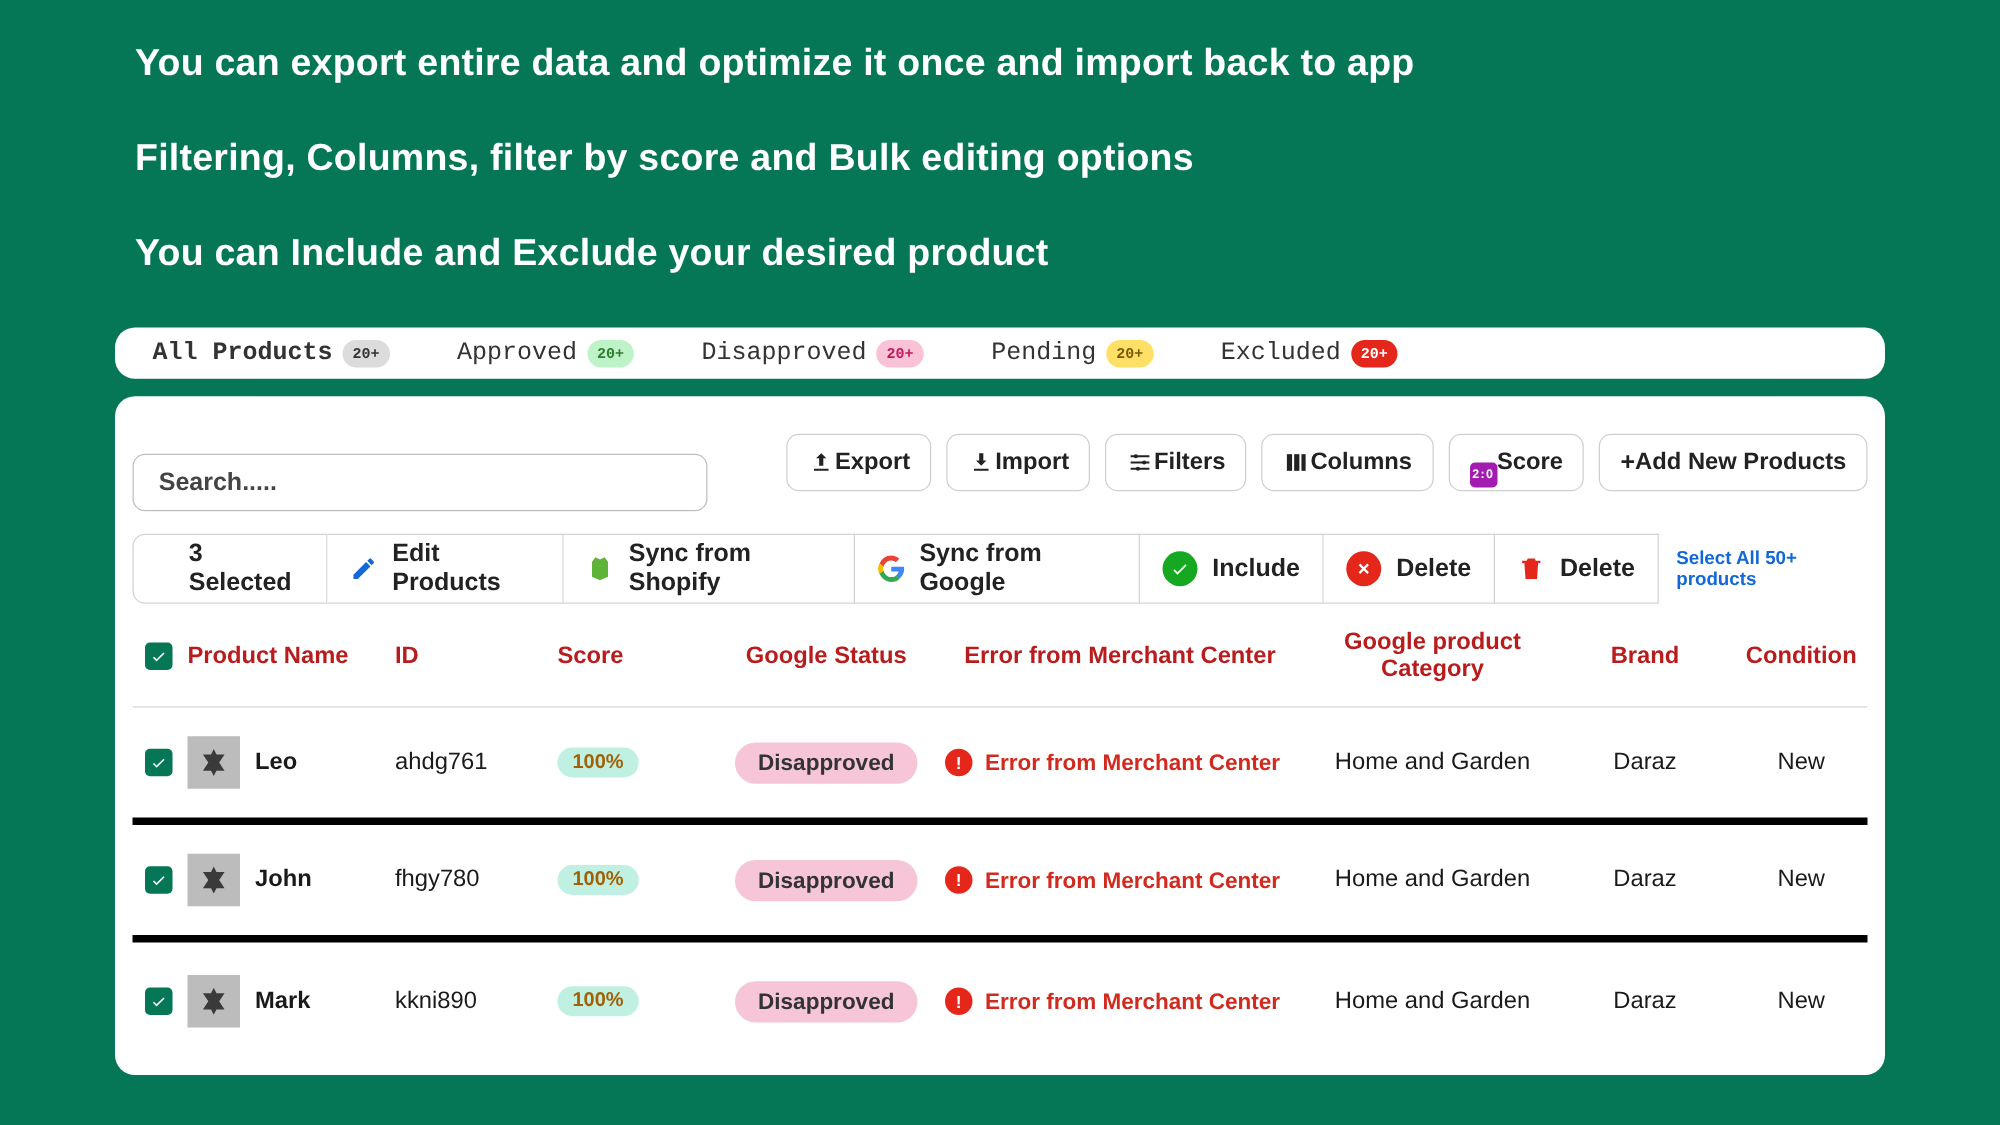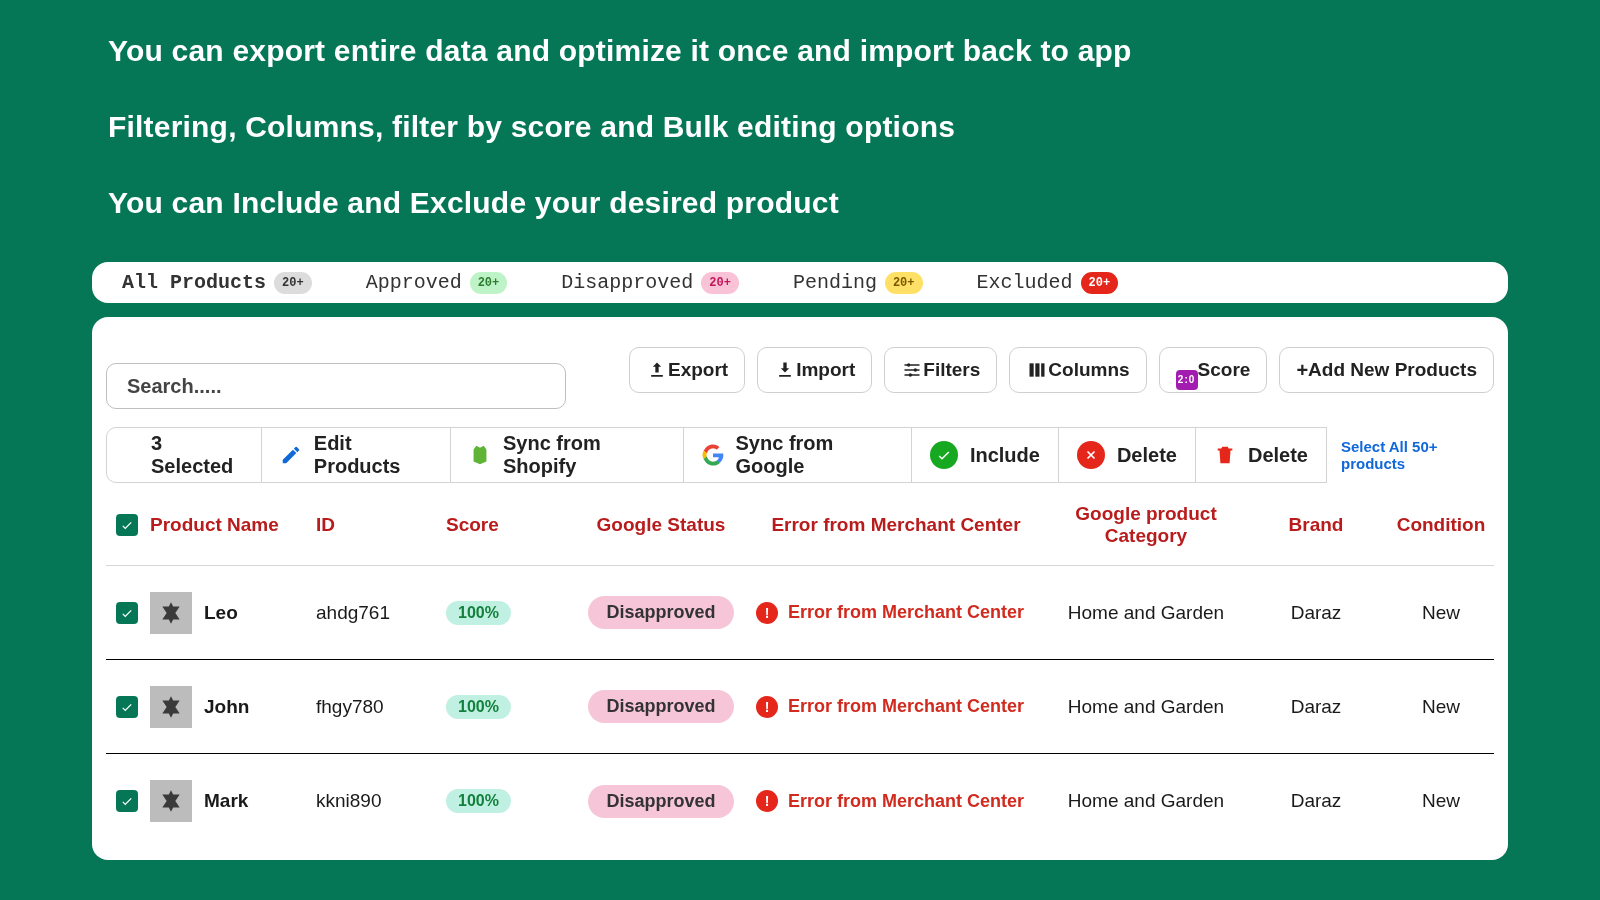--- a/index.html
+++ b/index.html
@@ -118,31 +118,31 @@
     padding-bottom: 18px;
   }
   .th-product { display:flex; align-items:center; gap:12px; }
   .checkbox {
     width:22px; height:22px; border-radius:4px; background:#057757;
     display:inline-flex; align-items:center; justify-content:center;
     color:#fff; cursor:pointer;
   }
   .trow {
     height: 94px;
-    border-bottom:1px solid #000000;
+    border-bottom:6px solid #000000;
     font-size:19px;
   }
   .trow:last-child { border-bottom:none; }
   .pname { display:flex; align-items:center; gap:12px; font-weight:700;}
   .thumb {
     width:42px; height:42px; background:#bcbcbc;
     display:flex; align-items:center; justify-content:center;
   }
   .score-chip {
-    background:#bff0e1; color:#15803d; font-weight:700;
+    background:#bff0e1; color:#a16207; font-weight:700;
     padding:3px 12px; border-radius:14px; font-size:16px;
     display:inline-block;
   }
   .status-chip-pink {
     background:#f6c6d8; color:#333; font-weight:600;
     padding:6px 18px; border-radius:18px; font-size:18px;
     display:inline-block;
   }
   .err { display:flex; align-items:center; gap:10px; color:#d12b1f; font-weight:600; font-size:18px;}
   .err .circle-red { width:22px; height:22px; font-size:14px; }

